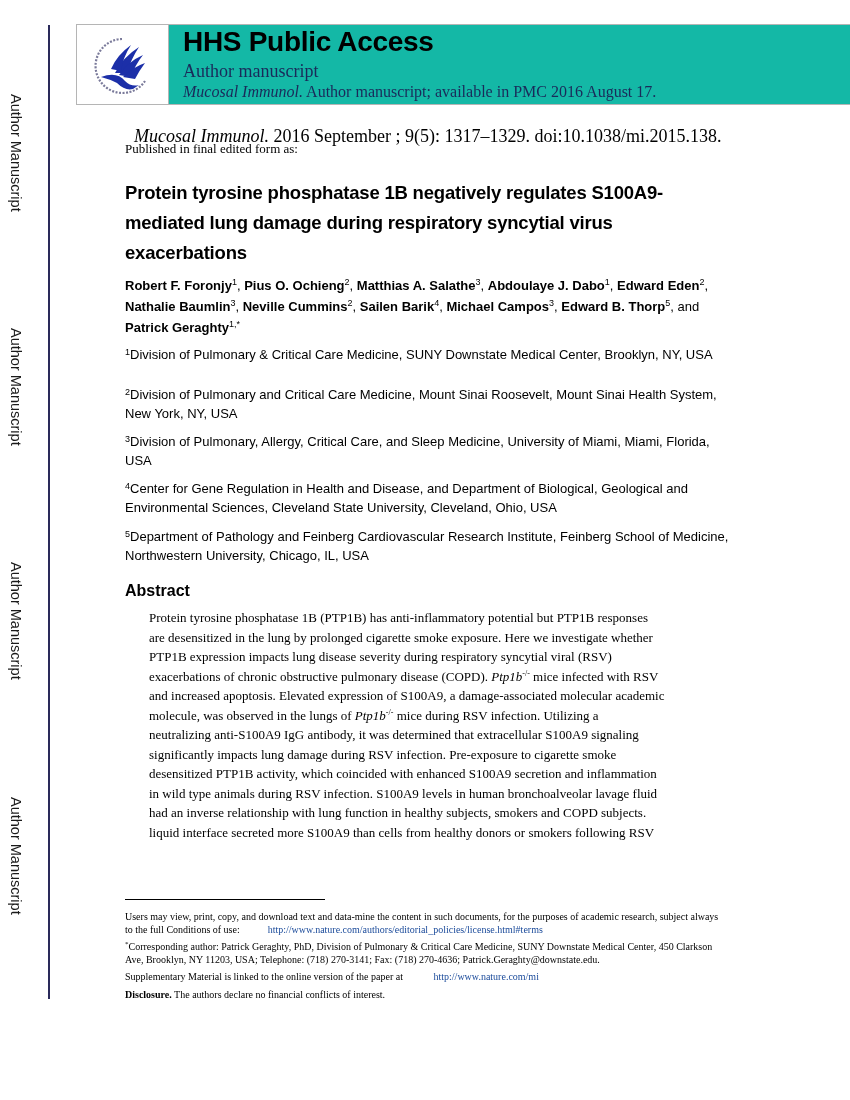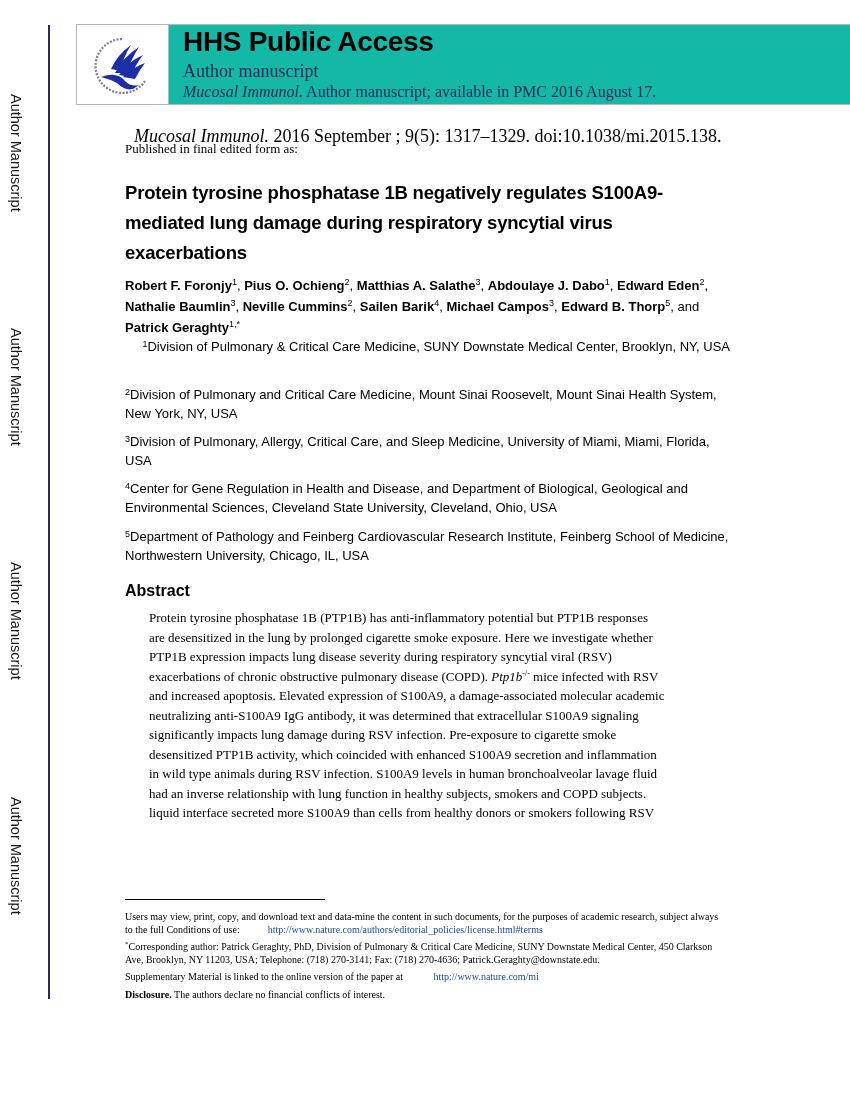--- a/index.html
+++ b/index.html
@@ -77,34 +77,35 @@
 </div>
 
 <div class="pub-line1">Published in final edited form as:</div>
 <div class="pub-line2"><i>Mucosal Immunol.</i><span> 2016 September ; 9(5): 1317–1329. doi:10.1038/mi.2015.138.</span></div>
 
 <div class="title">Protein tyrosine phosphatase 1B negatively regulates S100A9-mediated lung damage during respiratory syncytial virus exacerbations</div>
 
 <div class="authors" id="authors"><b>Robert F. Foronjy</b><sup>1</sup><span>, </span><b>Pius O. Ochieng</b><sup>2</sup><span>, </span><b>Matthias A. Salathe</b><sup>3</sup><span>, </span><b>Abdoulaye J. Dabo</b><sup>1</sup><span>, </span><b>Edward Eden</b><sup>2</sup><span>, </span><b>Nathalie Baumlin</b><sup>3</sup><span>, </span><b>Neville Cummins</b><sup>2</sup><span>, </span><b>Sailen Barik</b><sup>4</sup><span>, </span><b>Michael Campos</b><sup>3</sup><span>, </span><b>Edward B. Thorp</b><sup>5</sup><span>, and </span><b>Patrick Geraghty</b><sup>1,*</sup><span></span></div>
 
 <div id="affils">
-    <div class="affil" style="top: 337px; text-align: right;"><sup>1</sup><span>Division of Pulmonary &amp; Critical Care Medicine, SUNY Downstate Medical Center, Brooklyn, NY, USA</span></div>
+    <div class="affil" style="top: 345px;"><sup>1</sup><span>Division of Pulmonary &amp; Critical Care Medicine, SUNY Downstate Medical Center, Brooklyn, NY, USA</span></div>
     <div class="affil" style="top: 385px;"><sup>2</sup><span>Division of Pulmonary and Critical Care Medicine, Mount Sinai Roosevelt, Mount Sinai Health System, New York, NY, USA</span></div>
     <div class="affil" style="top: 432px;"><sup>3</sup><span>Division of Pulmonary, Allergy, Critical Care, and Sleep Medicine, University of Miami, Miami, Florida, USA</span></div>
     <div class="affil" style="top: 479px;"><sup>4</sup><span>Center for Gene Regulation in Health and Disease, and Department of Biological, Geological and Environmental Sciences, Cleveland State University, Cleveland, Ohio, USA</span></div>
     <div class="affil" style="top: 527px;"><sup>5</sup><span>Department of Pathology and Feinberg Cardiovascular Research Institute, Feinberg School of Medicine, Northwestern University, Chicago, IL, USA</span></div>
   </div>
 
 <div class="abstract-heading">Abstract</div>
 <div class="abstract-body" id="abstract-body">
     <span class="ln">Protein tyrosine phosphatase 1B (PTP1B) has anti-inflammatory potential but PTP1B responses</span>
     <span class="ln">are desensitized in the lung by prolonged cigarette smoke exposure. Here we investigate whether</span>
     <span class="ln">PTP1B expression impacts lung disease severity during respiratory syncytial viral (RSV)</span>
     <span class="ln">exacerbations of chronic obstructive pulmonary disease (COPD). <i>Ptp1b</i><sup>-/-</sup> mice infected with RSV</span>
     <span class="ln">and increased apoptosis. Elevated expression of S100A9, a damage-associated molecular academic</span>
+    <span class="ln">molecule, was observed in the lungs of <i>Ptp1b</i><sup>-/-</sup> mice during RSV infection. Utilizing a</span>
     <span class="ln">neutralizing anti-S100A9 IgG antibody, it was determined that extracellular S100A9 signaling</span>
     <span class="ln">significantly impacts lung damage during RSV infection. Pre-exposure to cigarette smoke</span>
     <span class="ln">desensitized PTP1B activity, which coincided with enhanced S100A9 secretion and inflammation</span>
     <span class="ln">in wild type animals during RSV infection. S100A9 levels in human bronchoalveolar lavage fluid</span>
     <span class="ln">had an inverse relationship with lung function in healthy subjects, smokers and COPD subjects.</span>
     <span class="ln">liquid interface secreted more S100A9 than cells from healthy donors or smokers following RSV</span>
   </div>
 
 <div class="fn-rule"></div>
 <div class="footnotes">

